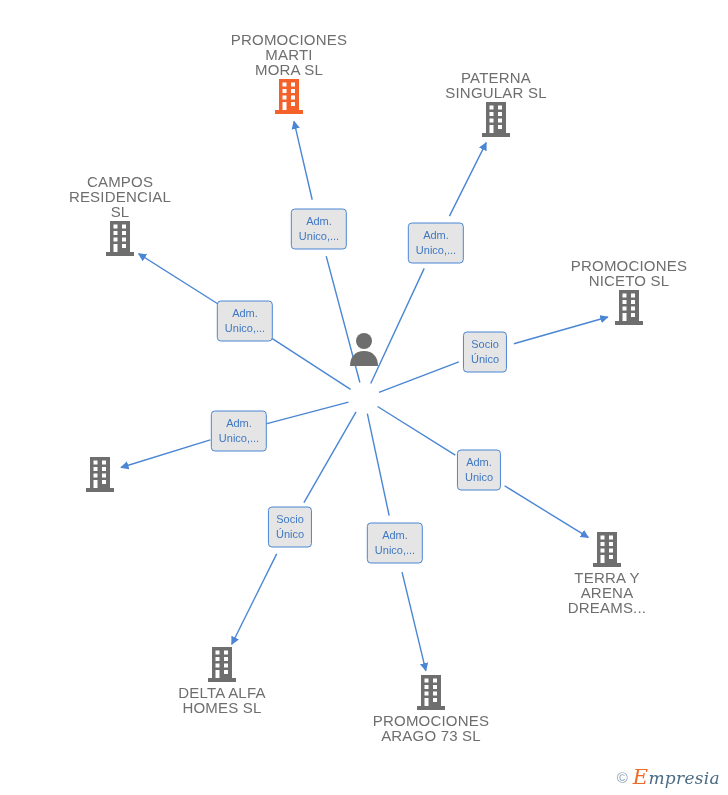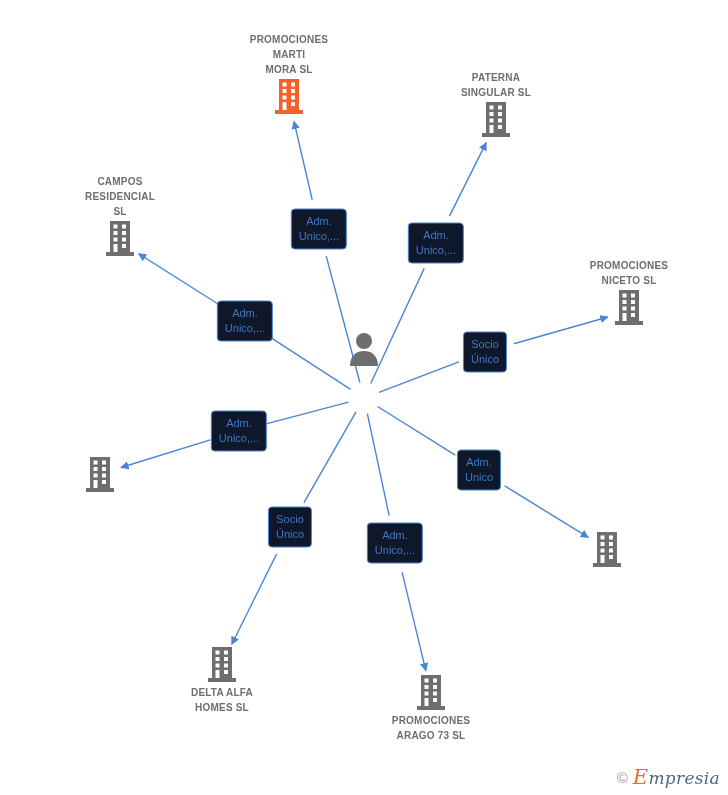--- a/index.html
+++ b/index.html
@@ -25,40 +25,39 @@
     height: 795px;
   }
   .node {
     position: absolute;
     width: 140px;
     margin-left: -70px;
     text-align: center;
     z-index: 3;
   }
   .node-label {
-    font-size: 10px;
+    font-size: 15px;
     line-height: 15px;
     color: #6e6e6e;
     letter-spacing: 0.2px;
     white-space: pre-line;
-    font-weight: bold;
   }
   .node-label.below {
     margin-top: 2px;
   }
   .node-icon {
     display: block;
     margin: 0 auto;
     width: 34px;
     height: 38px;
   }
   .edge-label {
     position: absolute;
     z-index: 4;
-    background: #0f172a;
+    background: #e5e5e5;
     border: 1px solid #4a86d4;
     border-radius: 4px;
     color: #3f78c3;
     font-size: 11px;
     line-height: 15px;
     text-align: center;
     padding: 4px 7px 5px 7px;
     white-space: pre-line;
     transform: translate(-50%, -50%);
   }
@@ -193,21 +192,23 @@
             <rect x="7" y="2" width="20" height="31" fill="#6e6e6e"></rect>
             <rect x="3" y="33" width="28" height="4" fill="#6e6e6e"></rect>
             <rect x="10.5" y="5.5" width="4" height="4" fill="#ffffff"></rect>
             <rect x="19" y="5.5" width="4" height="4" fill="#ffffff"></rect>
             <rect x="10.5" y="12" width="4" height="4" fill="#ffffff"></rect>
             <rect x="19" y="12" width="4" height="4" fill="#ffffff"></rect>
             <rect x="10.5" y="18.5" width="4" height="4" fill="#ffffff"></rect>
             <rect x="19" y="18.5" width="4" height="4" fill="#ffffff"></rect>
             <rect x="10.5" y="25" width="4" height="8" fill="#ffffff"></rect>
             <rect x="19" y="25" width="4" height="4" fill="#ffffff"></rect>
-          </svg></span></div>
+          </svg></span><div class="node-label below">TERRA Y
+ARENA
+DREAMS...</div></div>
       <div class="node" style="left: 222px; top: 645px; text-align: center;"><span><svg class="node-icon" viewBox="0 0 34 38" xmlns="http://www.w3.org/2000/svg" aria-hidden="true">
             <rect x="7" y="2" width="20" height="31" fill="#6e6e6e"></rect>
             <rect x="3" y="33" width="28" height="4" fill="#6e6e6e"></rect>
             <rect x="10.5" y="5.5" width="4" height="4" fill="#ffffff"></rect>
             <rect x="19" y="5.5" width="4" height="4" fill="#ffffff"></rect>
             <rect x="10.5" y="12" width="4" height="4" fill="#ffffff"></rect>
             <rect x="19" y="12" width="4" height="4" fill="#ffffff"></rect>
             <rect x="10.5" y="18.5" width="4" height="4" fill="#ffffff"></rect>
             <rect x="19" y="18.5" width="4" height="4" fill="#ffffff"></rect>
             <rect x="10.5" y="25" width="4" height="8" fill="#ffffff"></rect>

